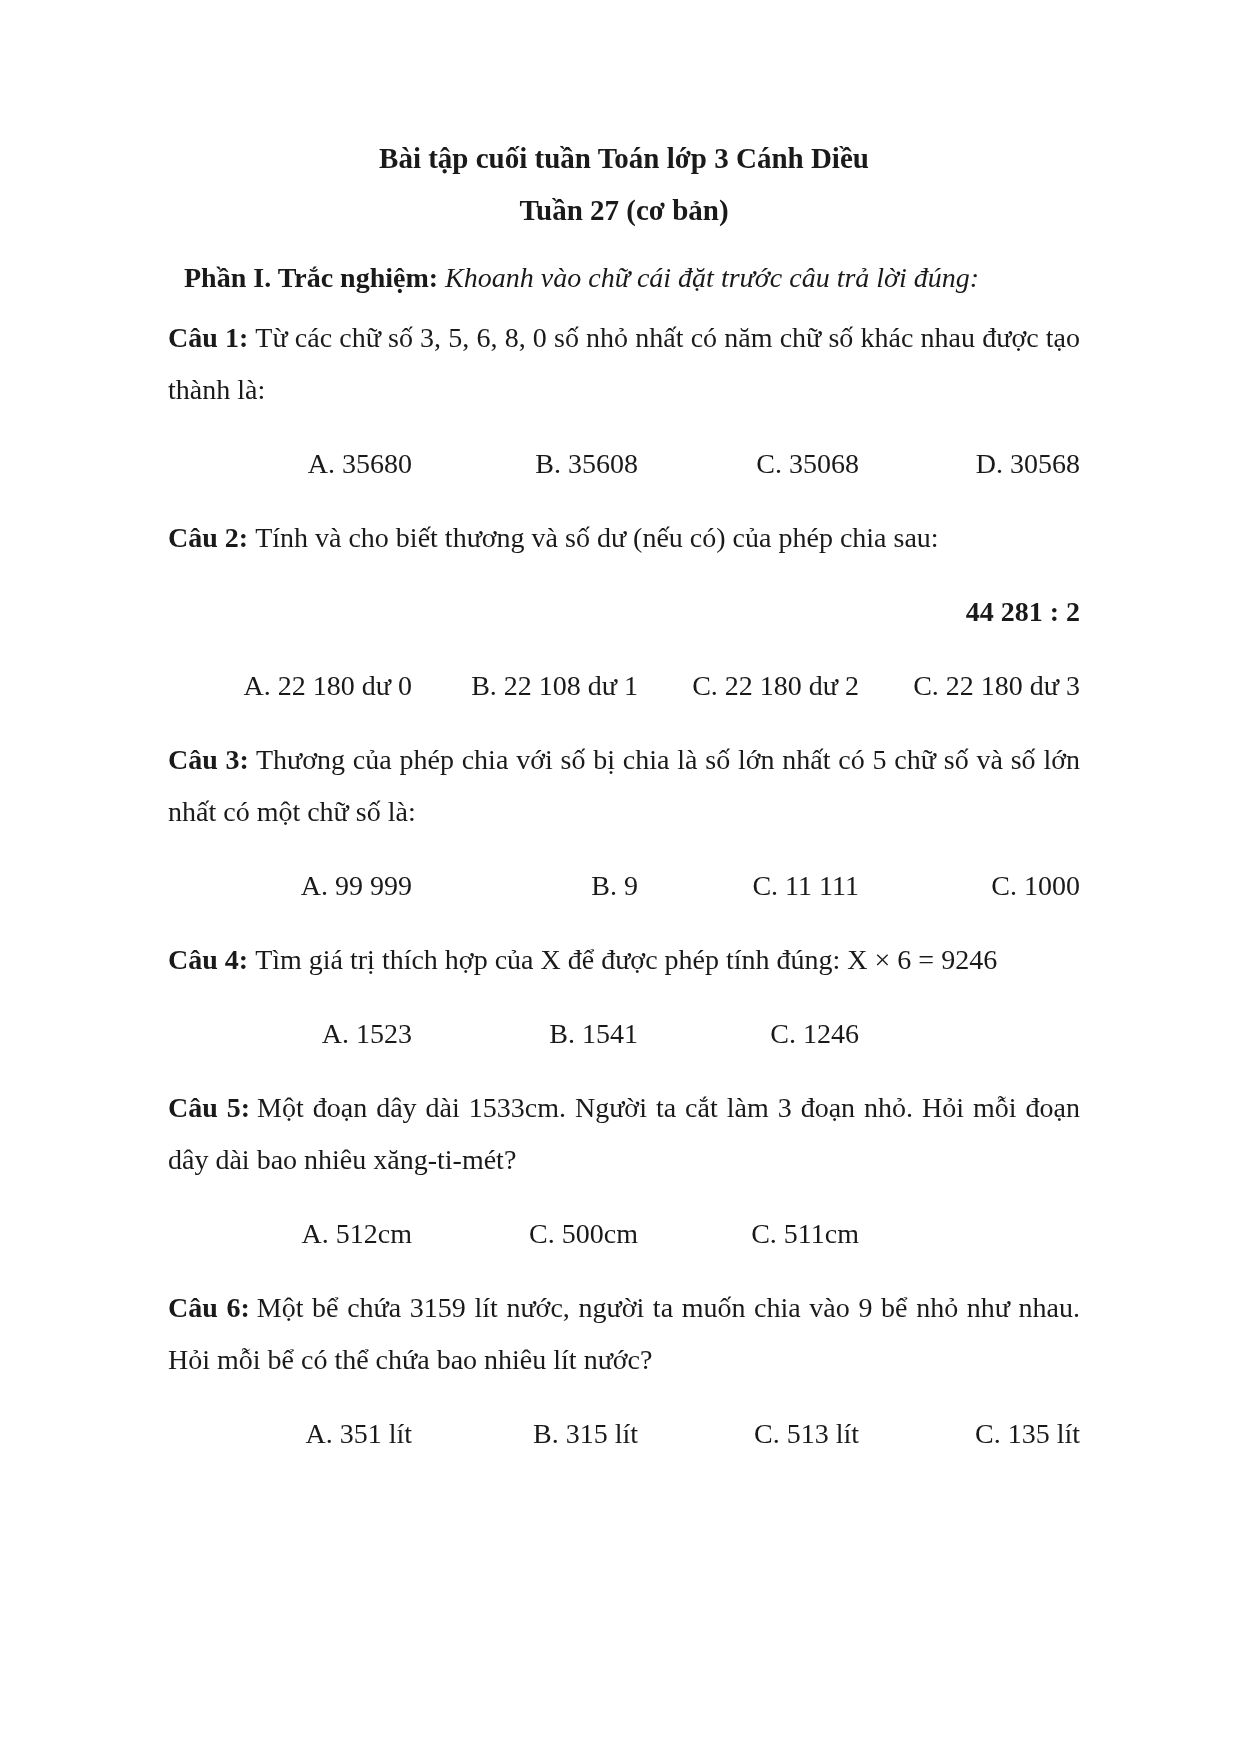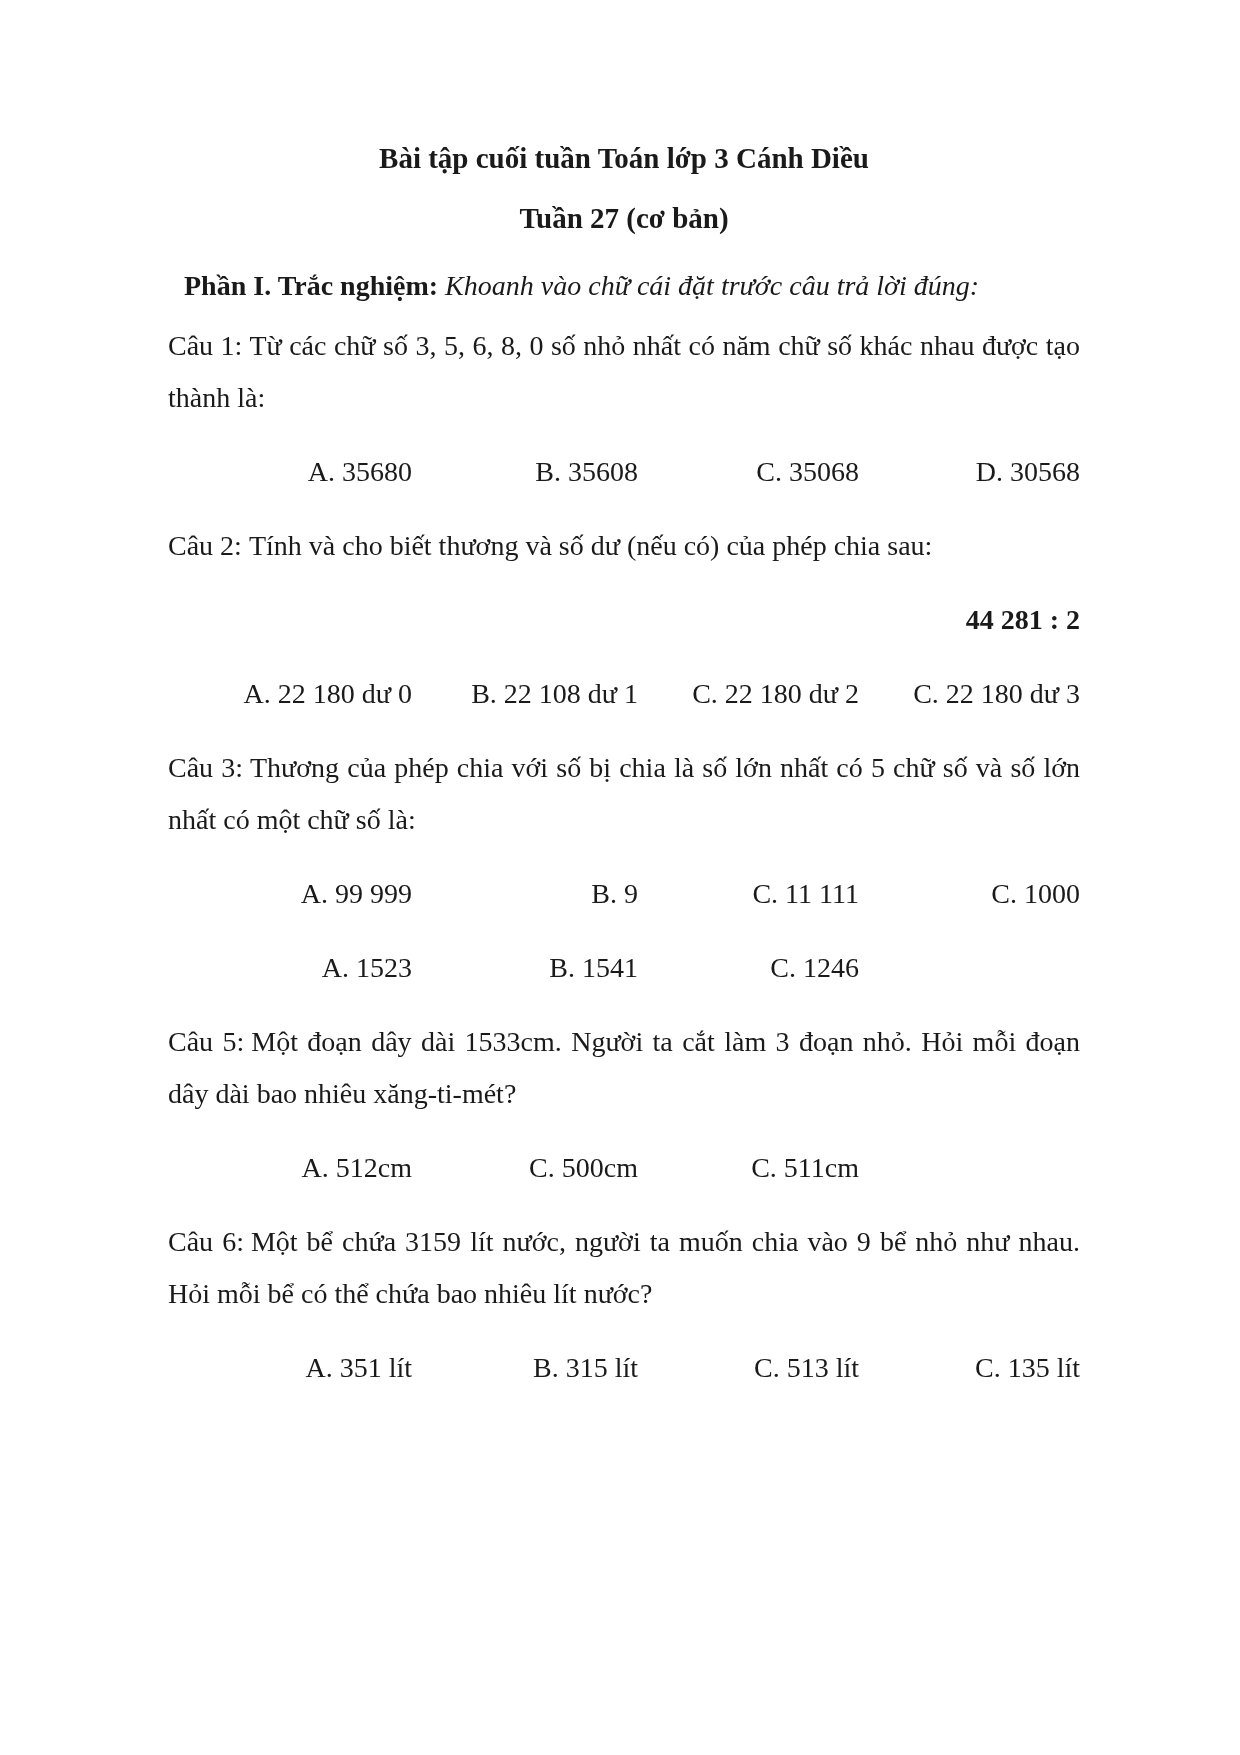--- a/index.html
+++ b/index.html
@@ -24,34 +24,34 @@
     margin-left: 168px;
     width: 912px;
   }
   .title, .subtitle {
     margin: 0;
     text-align: center;
     font-size: 29px;
     font-weight: bold;
     line-height: 44px;
   }
-  .subtitle { margin-top: 16px; }
+  .subtitle { margin-top: 8px; }
   .section-line {
     margin: 20px 0 8px 16px;
     line-height: 52px;
   }
   .section-label { font-weight: bold; margin-right: 0.25em; }
   .section-instruction { font-style: italic; }
   .question { margin: 0; }
   .q-text {
     margin: 0 0 22px 0;
     line-height: 52px;
     text-align: justify;
   }
-  .q-label { font-weight: normal; margin-right: 0.25em; }
+  .q-label { font-weight: bold; margin-right: 0.25em; }
   .q-expression {
     margin: 0 0 22px 0;
     line-height: 52px;
     font-weight: bold;
     text-align: right;
   }
   .options {
     margin: 0 0 22px 0;
     line-height: 52px;
     display: grid;
@@ -108,20 +108,23 @@
 
     <div class="options">
             <span class="option">A. 99 999</span>
             <span class="option">B. 9</span>
             <span class="option">C. 11 111</span>
             <span class="option">C. 1000</span>
           </div>
   </section>
 
   <section class="question">
+    <p class="q-text">
+      <span class="q-label">Câu 4:</span><span class="q-body">Tìm giá trị thích hợp của X để được phép tính đúng: X × 6 = 9246</span>
+    </p>
 
     <div class="options">
             <span class="option">A. 1523</span>
             <span class="option">B. 1541</span>
             <span class="option">C. 1246</span>
           </div>
   </section>
 
   <section class="question">
     <p class="q-text">

